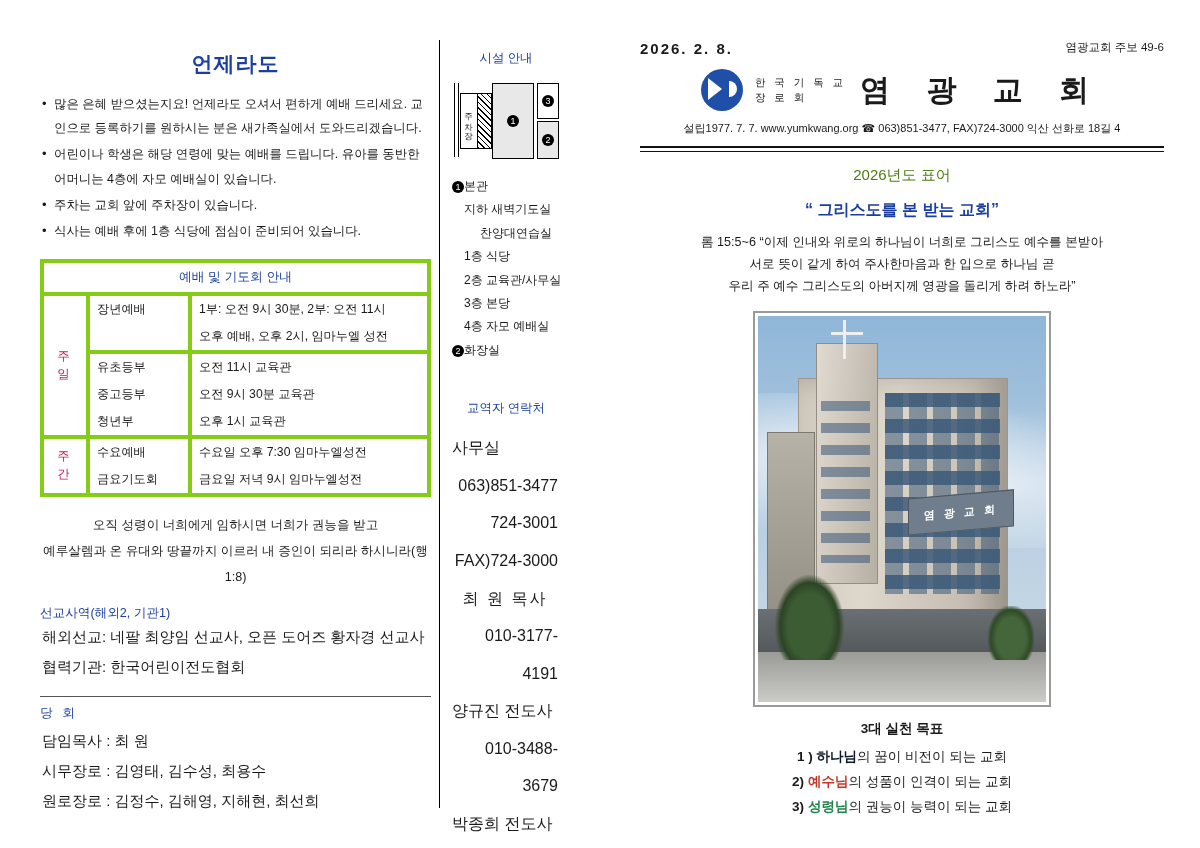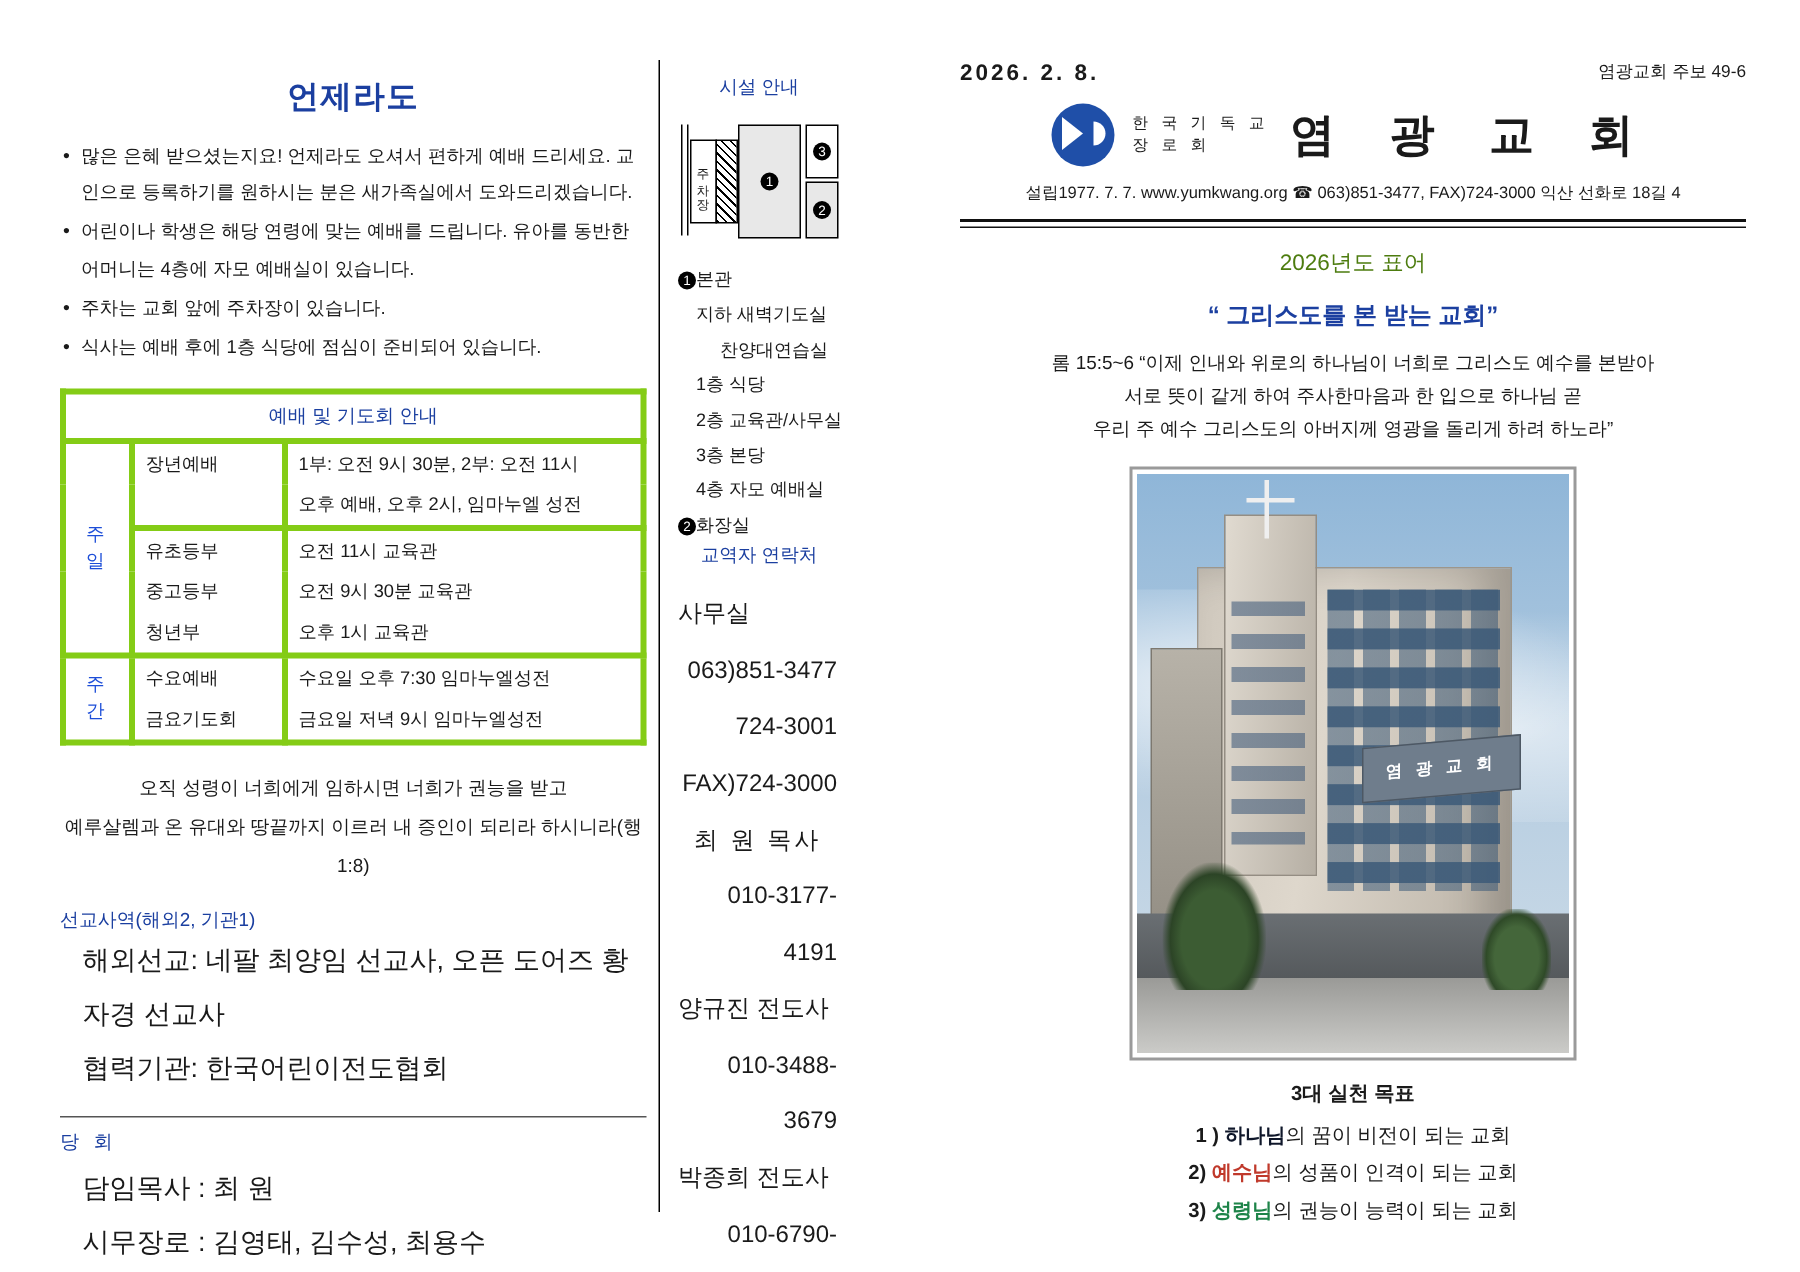--- a/index.html
+++ b/index.html
@@ -87,45 +87,44 @@
     vertical-align: middle;
   }
   .tbl .cap {
     text-align: center;
     color: #1b3fa0;
     font-size: 12.8px;
     padding: 6px 0;
   }
   .tbl .vcell {
     text-align: center;
-    color: #1d4ed8;
+    color: #be185d;
     width: 28px;
     letter-spacing: 3px;
     line-height: 1.45;
     font-size: 12.4px;
   }
   .tbl .lbl { width: 84px; margin-left: 24px; }
   .tbl td.noline-b { border-bottom: none; }
   .tbl td.noline-t { border-top: none; }
   .verse {
     margin-top: 16px;
     font-size: 12.6px;
     text-align: center;
     line-height: 2.05;
   }
   .sec-head {
     margin-top: 14px;
     font-size: 12.6px;
     color: #1b3fa0;
   }
   .sec-line {
-    font-size: 18px;
+    font-size: 15px;
     line-height: 2.0;
     padding-left: 2px;
-    margin-left: 13px;
   }
   .hr-thin {
     border: none;
     border-top: 1px solid #555;
     margin: 14px 0 8px 0;
   }
   .dang {
     color: #1b3fa0;
     font-size: 12.8px;
     letter-spacing: 3px;
@@ -236,20 +235,21 @@
     font-size: 12px;
     line-height: 1.95;
   }
   .fac-list .row { white-space: nowrap; }
   .fac-list .ind1 { padding-left: 12px; }
   .fac-list .ind2 { padding-left: 28px; }
   .contact-title {
     color: #1b3fa0;
     text-align: center;
     font-size: 12.4px;
+    margin-top: 38px;
     margin-bottom: 12px;
   }
   .contact-list {
     font-size: 16px;
     line-height: 2.35;
     text-align: right;
     padding-right: 2px;
   }
   .contact-list .lft { text-align: left; }
   .contact-list .ctr { text-align: center; letter-spacing: 2px;}

